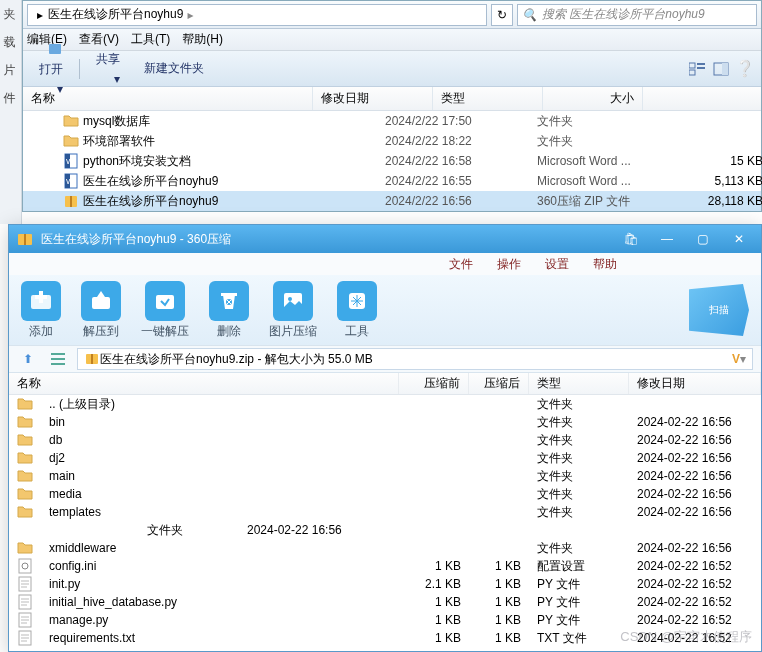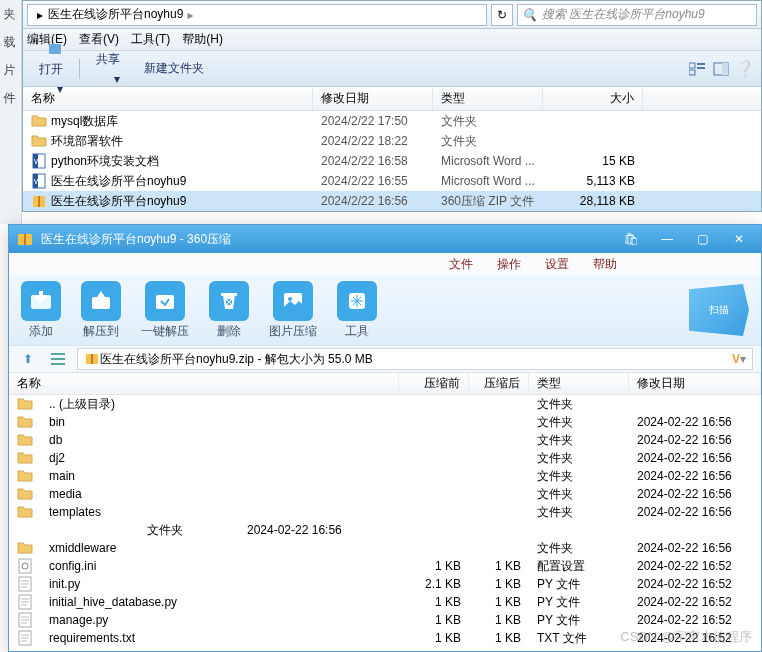--- a/index.html
+++ b/index.html
@@ -23,21 +23,21 @@
 
 .file-header { display: flex; height: 24px; background: linear-gradient(#fdfdfd, #f0f3f6); border-bottom: 1px solid #d8e0e8; font-size: 12px; align-items: center; }
 .file-header > div { padding: 0 8px; border-right: 1px solid #e0e8ef; height: 100%; display: flex; align-items: center; }
 .col-name { flex: 0 0 290px; }
 .col-date { flex: 0 0 120px; }
 .col-type { flex: 0 0 110px; }
 .col-size { flex: 0 0 100px; text-align: right; justify-content: flex-end; }
 
 .file-row { display: flex; height: 20px; align-items: center; font-size: 12px; padding: 0; }
 .file-row.selected { background: #cce4f7; }
-.file-row .cell { padding: 0 8px; overflow: hidden; white-space: nowrap; }
+.file-row .cell { padding: 0 8px; overflow: hidden; white-space: nowrap; margin-left: 32px; }
 .file-row .c-name { flex: 0 0 290px; display: flex; align-items: center; gap: 4px; }
 .file-row .c-date { flex: 0 0 120px; color: #555; }
 .file-row .c-type { flex: 0 0 110px; color: #555; }
 .file-row .c-size { flex: 0 0 100px; text-align: right; color: #000000; }
 
 .icon { display: inline-flex; width: 16px; height: 16px; align-items: center; justify-content: center; flex-shrink: 0; }
 
 
 .archive { position: absolute; top: 224px; left: 8px; right: 0; bottom: 0; background: #fff; border: 1px solid #5a99c9; box-shadow: 0 4px 20px rgba(0,0,0,0.2); }
 .arc-title { height: 28px; background: linear-gradient(#5bb6f0, #3a98d8); color: #fff; display: flex; align-items: center; padding: 0 8px; gap: 8px; font-size: 12px; }

